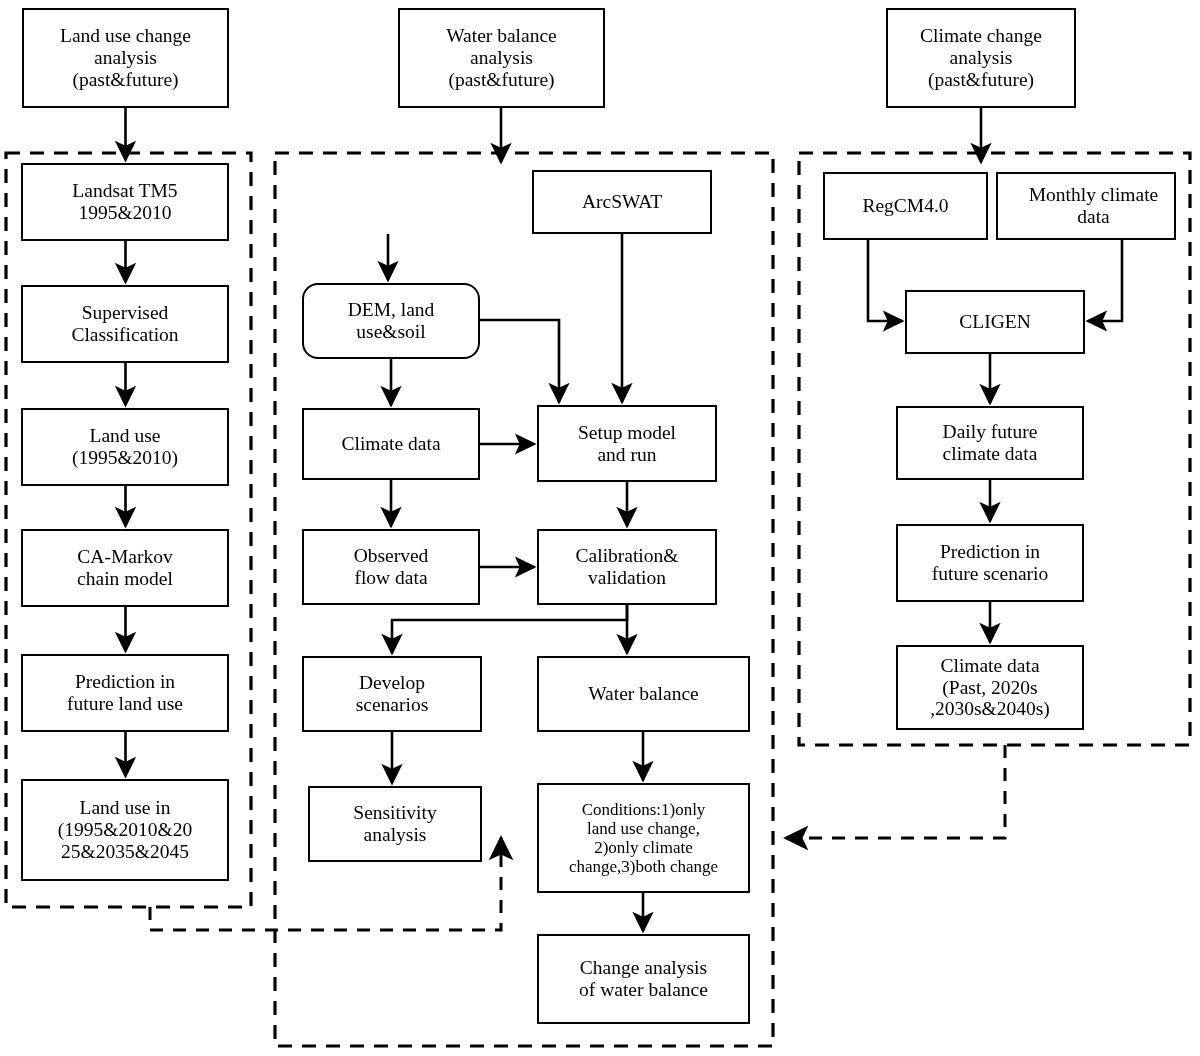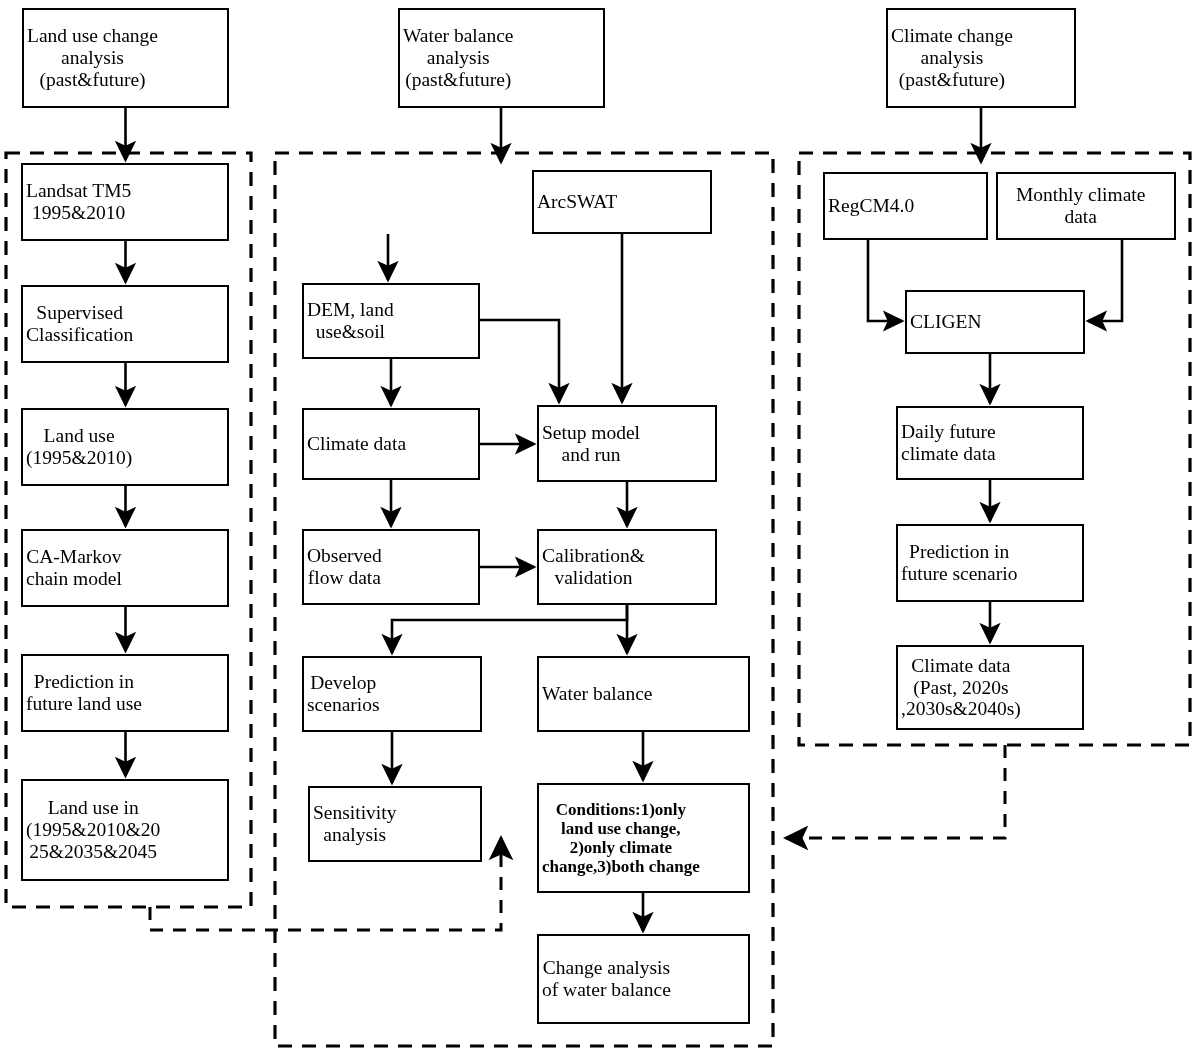--- a/index.html
+++ b/index.html
@@ -1,24 +1,24 @@
 <!DOCTYPE html>
 <html><head>
 <meta charset="utf-8">
 <style>
   html,body{margin:0;padding:0;background:#ffffff;}
   #page{position:relative;width:1200px;height:1056px;background:#ffffff;
         font-family:"Liberation Serif","DejaVu Serif",serif;}
   svg{position:absolute;left:0;top:0;width:1200px;height:1056px;overflow:visible;}
   .box{position:absolute;border:2px solid #000;background:#fff;box-sizing:border-box;
-       display:flex;align-items:center;text-align:center;
+       display:flex;align-items:center;justify-content:center;text-align:center;
        line-height:1.12;color:#000;}
   .box span{display:block;padding:0 3px;white-space:pre-line;}
   .f19{font-size:19.5px;}
-  .f17{font-size:17px;font-weight:bold;}
+  .f17{font-size:17px;}
 </style>
 </head>
 <body>
 
 <div id="page">
 
   <svg viewBox="0 0 1200 1056">
     <defs>
       <marker id="ah" markerWidth="9" markerHeight="9" refX="7.4" refY="4.5" orient="auto" markerUnits="strokeWidth">
         <path d="M0,0.4 L8.4,4.5 L0,8.6 L1.9,4.5 Z" fill="#000"></path>
@@ -106,21 +106,21 @@
     </div>
   <div class="box f19" style="left:21px;top:779px;width:208px;height:102px;">
       <span>Land use in
 (1995&amp;2010&amp;20
 25&amp;2035&amp;2045</span>
     </div>
 
   <div class="box f19" style="left:532px;top:170px;width:180px;height:64px;">
       <span>ArcSWAT</span>
     </div>
-  <div class="box f19" style="left:302px;top:283px;width:178px;height:76px;">
+  <div class="box f19" style="left:302px;top:283px;width:178px;height:76px;border-radius:16px;">
       <span>DEM, land
 use&amp;soil</span>
     </div>
   <div class="box f19" style="left:537px;top:405px;width:180px;height:77px;">
       <span>Setup model
 and run</span>
     </div>
   <div class="box f19" style="left:302px;top:408px;width:178px;height:72px;">
       <span>Climate data</span>
     </div>

